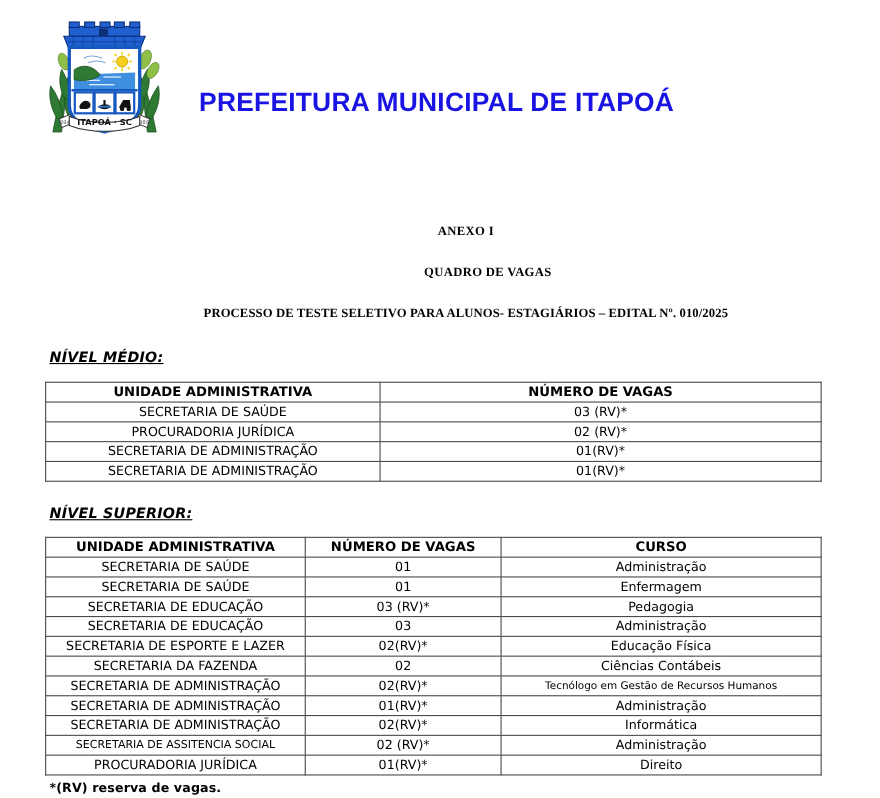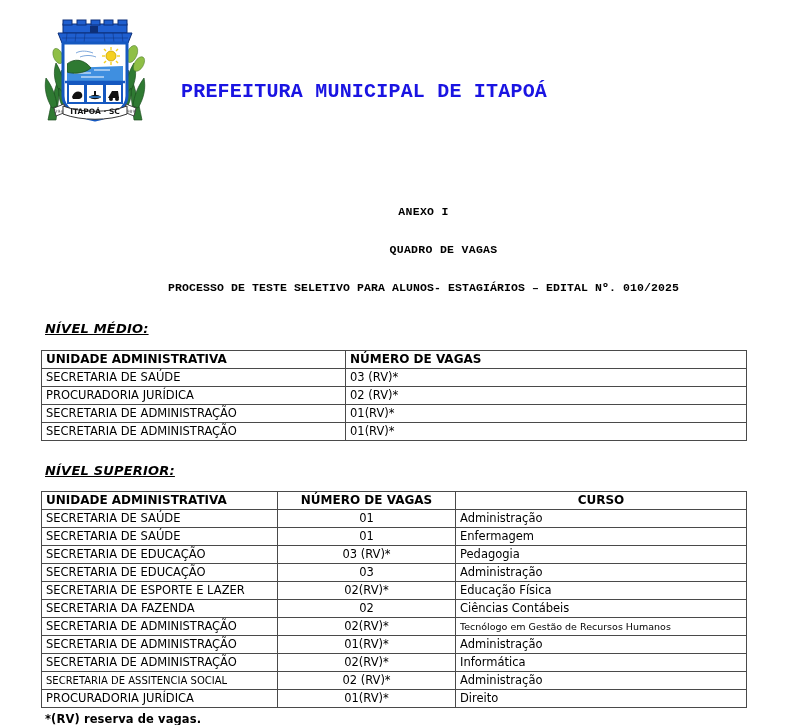--- a/index.html
+++ b/index.html
@@ -27,32 +27,32 @@
     top: 12px;
     width: 118px;
     height: 118px;
   }
   .crest-wrap svg { display: block; }
 
   .org-title {
     position: absolute;
     left: 181px;
     top: 80px;
-    font-family: Liberation Mono, monospace;
-    font-size: 20px;
+    font-family: Liberation Sans, sans-serif;
+    font-size: 24px;
     font-weight: bold;
     letter-spacing: 0.2px;
     color: #1a14e2;
     white-space: nowrap;
   }
 
   
   .doc-titles {
     text-align: center;
-    font-family: Liberation Mono, monospace;
+    font-family: Liberation Serif, serif;
     margin-left: 47px;
   }
   .doc-title-1 {
     font-size: 11.5px;
     font-weight: bold;
     margin-top: 55px;
     letter-spacing: 0.3px;
   }
   .doc-title-2 {
     font-size: 11.5px;
@@ -85,21 +85,21 @@
   table {
     border-collapse: collapse;
     table-layout: fixed;
     font-family: "DejaVu Sans", "Liberation Sans", sans-serif;
   }
   table td, table th {
     border: 1px solid #4a4a4a;
     padding: 0 4px;
     font-size: 11.5px;
     font-weight: normal;
-    text-align: left;
+    text-align: center;
     vertical-align: middle;
     height: 17px;
     line-height: 17px;
     overflow: hidden;
     white-space: nowrap;
   }
   table th {
     font-weight: bold;
     font-size: 12px;
   }

